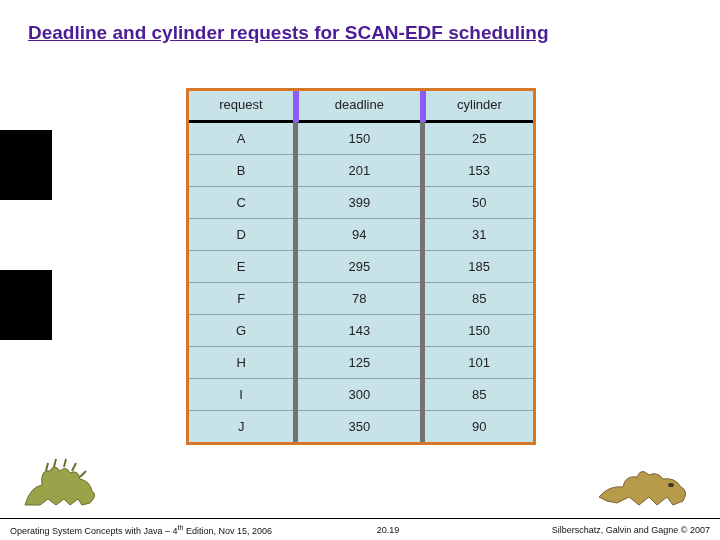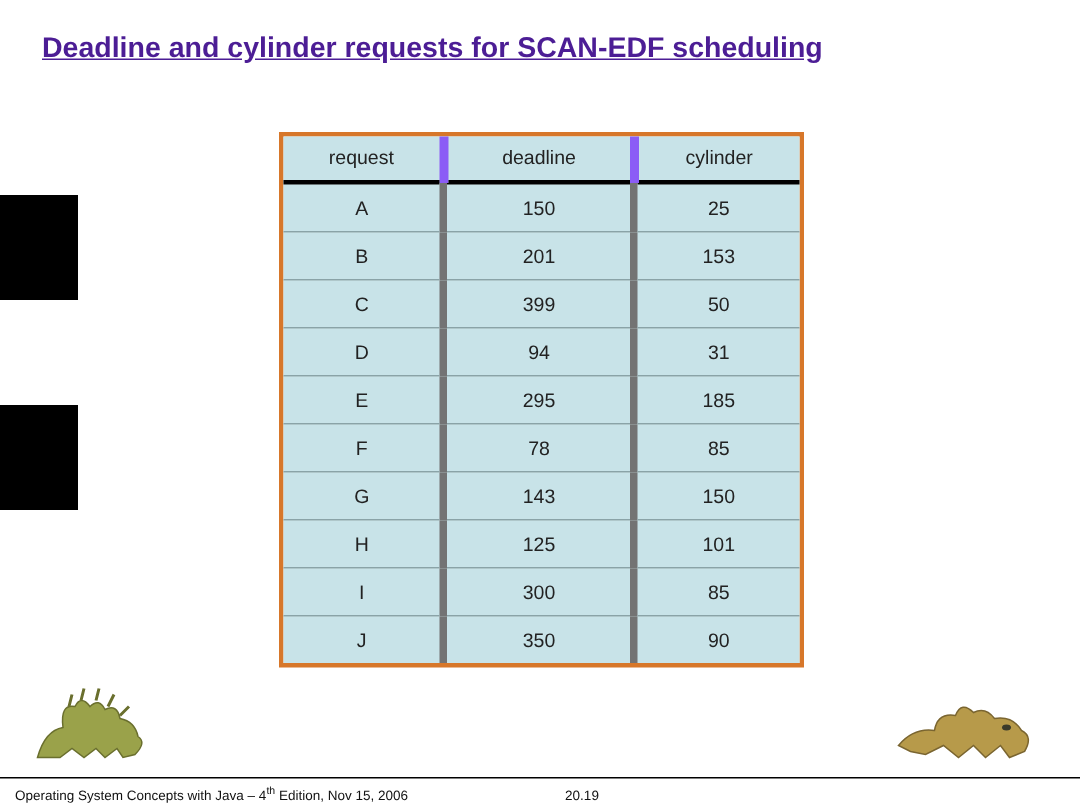--- a/index.html
+++ b/index.html
@@ -174,13 +174,16 @@
 <svg class="dino right" width="95" height="55" viewBox="0 0 95 55">
   <path d="M4 40 Q14 28 28 30 Q30 18 42 20 Q46 10 54 18 Q62 14 68 22 Q80 20 86 30 Q94 34 88 44 L78 48 L72 40 L62 48 L54 40 L44 48 L34 40 L22 46 L12 44 Z" fill="#b79a4a" stroke="#7a6530" stroke-width="1"></path>
   <ellipse cx="76" cy="28" rx="3" ry="2" fill="#3a3a2a"></ellipse>
 </svg>
 
 <div class="footer">
   <span>
     <span>Operating System Concepts with Java – 4</span><span class="sup">th</span><span> Edition, Nov 15, 2006</span>
   </span>
   <span class="mid">20.19</span>
+  <span>
+    <span>Silberschatz, Galvin and Gagne </span><span>© 2007</span>
+  </span>
 </div>
 
 </body></html>

